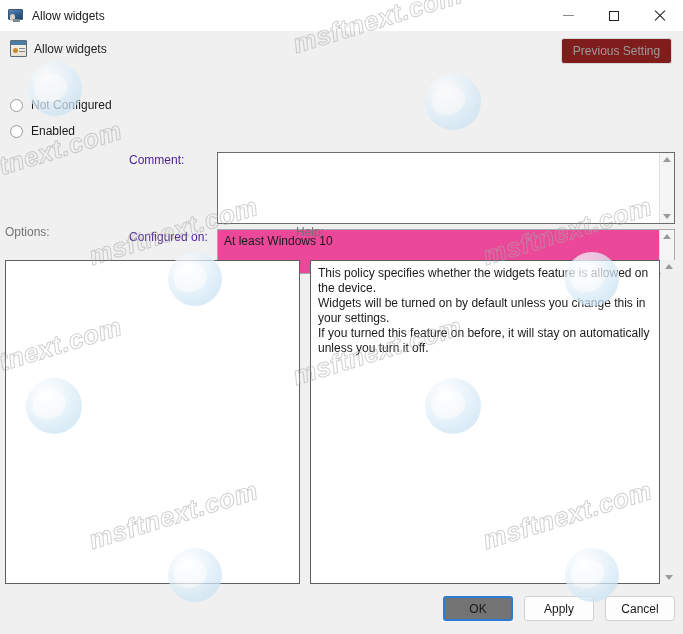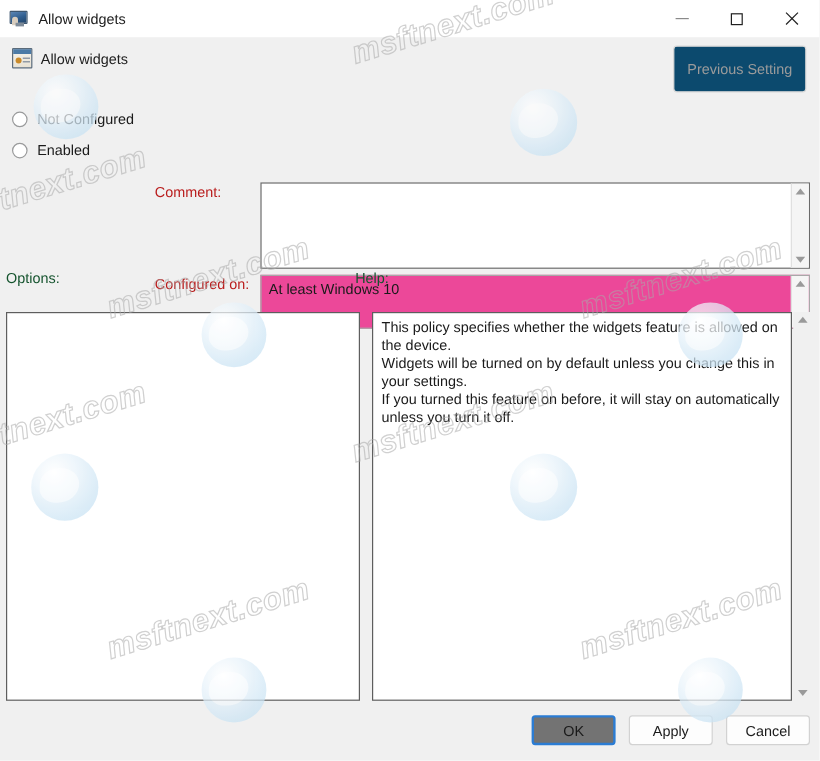--- a/index.html
+++ b/index.html
@@ -150,22 +150,22 @@
     white-space: nowrap;
   }
   .nav-buttons {
     position: absolute;
     right: 11px; top: 7px;
     display: flex;
     gap: 8px;
   }
   .nav-btn {
     min-width: 111px;
-    height: 39px;
-    background: #0c4a6e;
+    height: 26px;
+    background: #7f1d1d;
     border: 1px solid #d8d8d8;
     border-radius: 3px;
     color: #9b9b9b;
     font-size: 12px;
     font-family: "Liberation Sans", sans-serif;
     padding: 0 10px;
     box-sizing: border-box;
     cursor: default;
   }
 
@@ -175,21 +175,21 @@
     left: 0; top: 67px;
     width: 683px; height: 150px;
     z-index: 4;
   }
   .radio-group {
     position: absolute;
     left: 10px; top: 19px;
   }
   .radio-row {
     display: flex;
-    align-items: center;
+    align-items: flex-end;
     height: 26px;
     cursor: default;
   }
   .radio-mark {
     width: 13px; height: 13px;
     border-radius: 50%;
     border: 1px solid #999a9b;
     background: #ffffff;
     box-sizing: border-box;
     margin-right: 8px;
@@ -210,21 +210,21 @@
   }
   .radio-label {
     font-size: 12px;
     color: #1a1a1a;
     white-space: nowrap;
   }
 
   .field-label {
     position: absolute;
     font-size: 12px;
-    color: #b91c1c;
+    color: #4c1d95;
     white-space: nowrap;
   }
   .lbl-comment { left: 129px; top: 86px; }
   .lbl-supported { left: 129px; top: 163px; }
 
   .textbox {
     position: absolute;
     background: #ffffff;
     border: 1px solid #6b6b6b;
     box-sizing: border-box;
@@ -267,21 +267,21 @@
     margin: 4px 0;
     cursor: default;
   }
   .vscroll-arrow.up   { border-bottom: 5px solid #9a9a9a; }
   .vscroll-arrow.down { border-top: 5px solid #9a9a9a; }
 
   
   .section-label {
     position: absolute;
     font-size: 12px;
-    color: #14532d;
+    color: #737373;
     z-index: 4;
   }
   .lbl-options { left: 5px; top: 225px; }
   .lbl-help { left: 296px; top: 225px; }
 
   .panel {
     position: absolute;
     background: #ffffff;
     border: 1px solid #5e5e5e;
     box-sizing: border-box;

